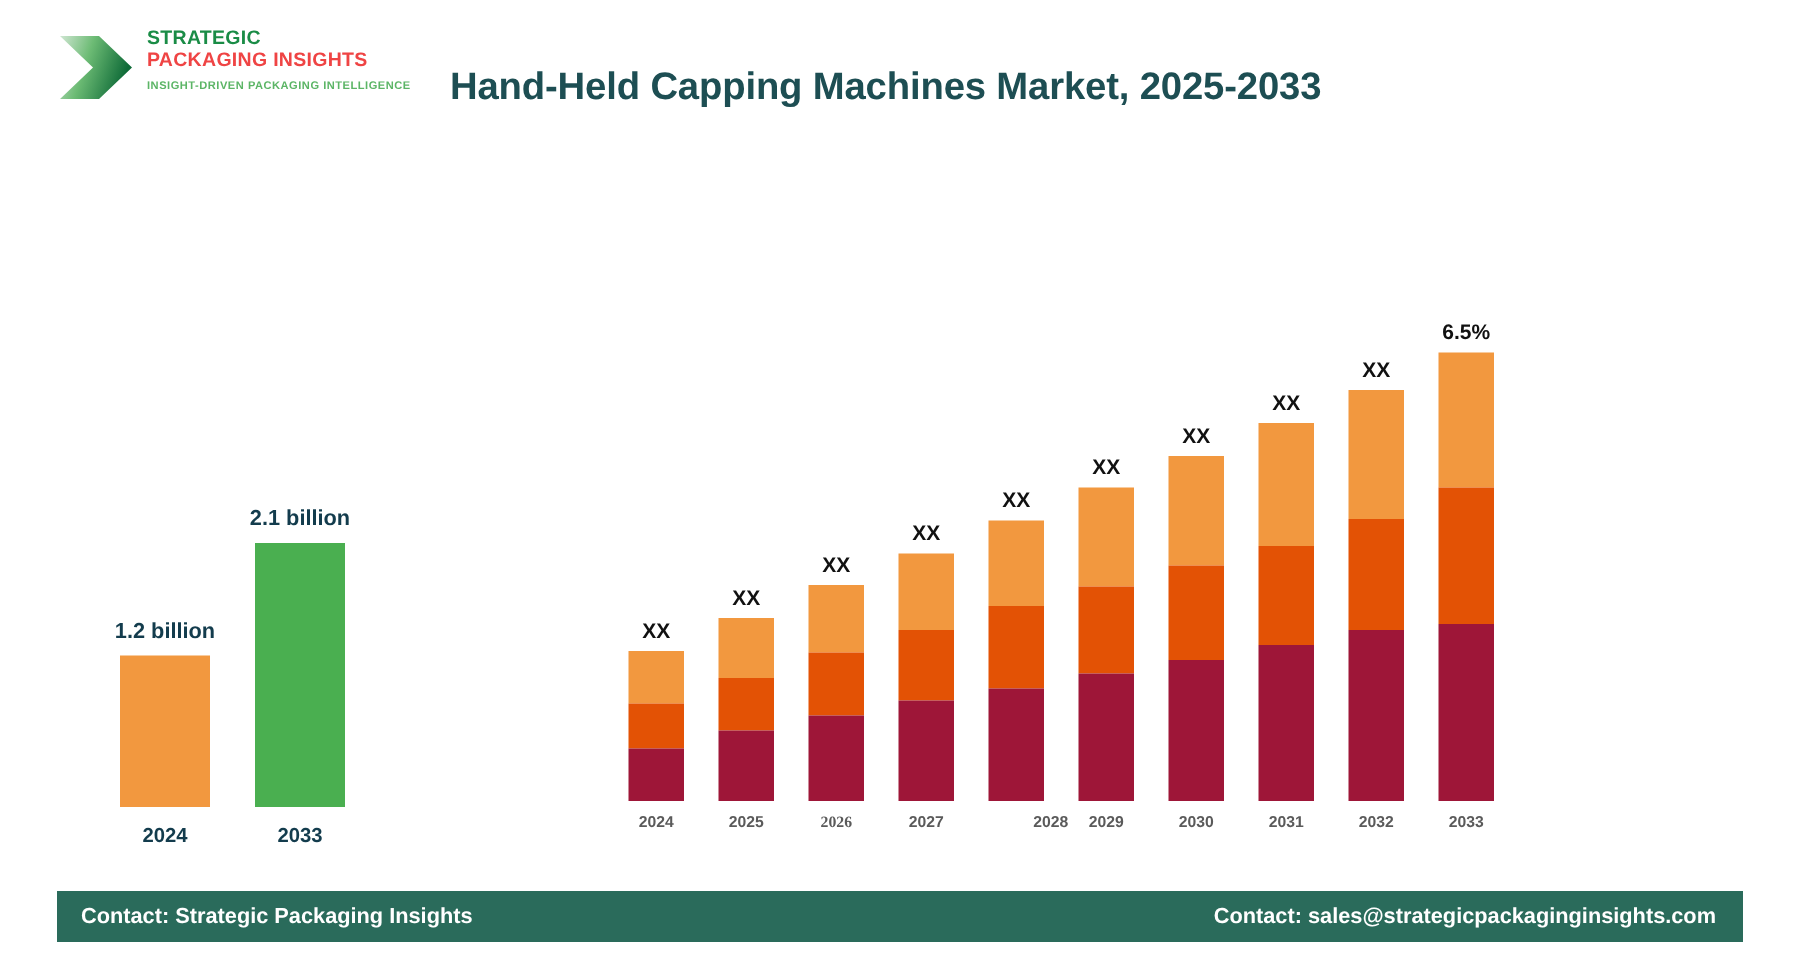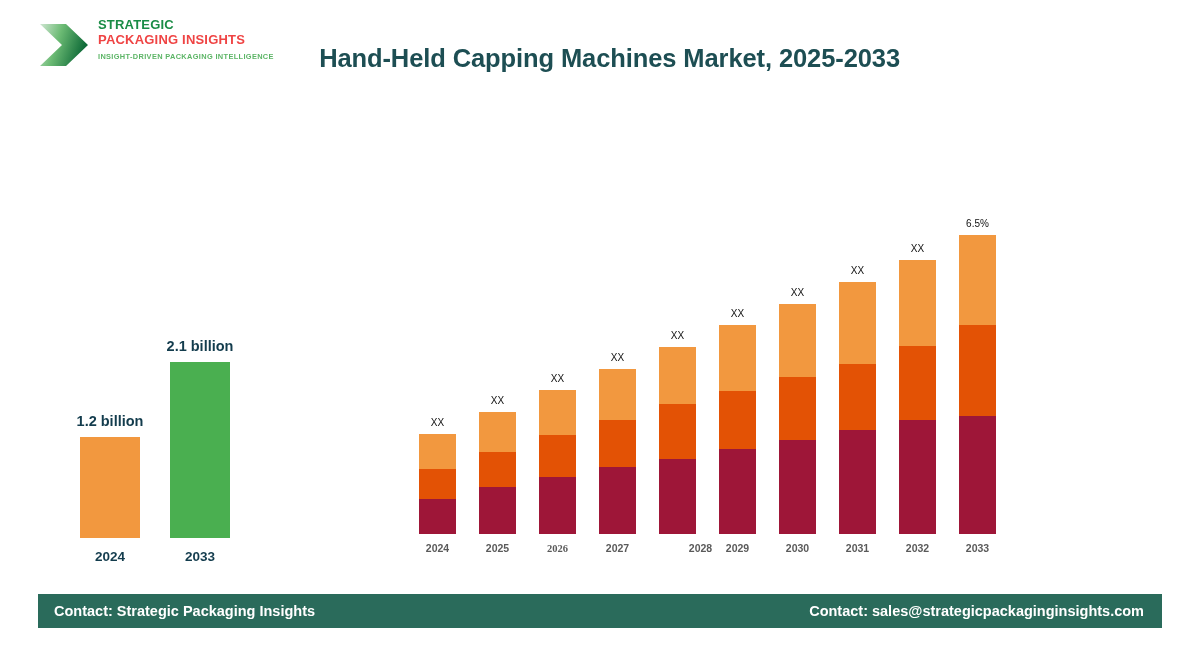--- a/index.html
+++ b/index.html
@@ -20,21 +20,21 @@
   }
   .logo-l2{color:#ef4444;}
   .logo-tag{
     margin-top:5px;font-size:7.4px;letter-spacing:.35px;
     color:#5cb566;font-weight:bold;line-height:9px;white-space:nowrap;
   }
 
   
   .title{
     position:absolute;left:300px;top:42px;width:600px;
-    text-align:right;color:#1d4e53;
+    text-align:left;color:#1d4e53;
     font-size:25.5px;font-weight:bold;line-height:33px;
     letter-spacing:-.1px;
   }
   .subtitle{
     position:absolute;left:250px;top:115px;width:700px;
     text-align:center;color:#6e6e6e;font-size:13.5px;line-height:18px;
   }
 
   
   .cagr-badge{
@@ -55,21 +55,21 @@
     position:absolute;bottom:6px;text-align:center;color:#133c4d;
     font-size:13.5px;font-weight:bold;
   }
 
   
   .stack{position:absolute;left:400px;top:190px;width:620px;height:370px;}
   .bar-col{position:absolute;bottom:26px;width:37px;}
   .seg{width:100%;display:block;}
   .bar-top-label{
     position:absolute;width:60px;text-align:center;
-    font-size:10px;font-weight:normal;color:#111111;white-space:nowrap;
+    font-size:14px;font-weight:bold;color:#111111;white-space:nowrap;
   }
   .bar-cat{
     position:absolute;bottom:6px;width:37px;text-align:center;
     font-size:10.5px;font-weight:bold;color:#5a5a5a;
   }
 
   
   .footer{
     position:absolute;left:38px;top:594px;width:1124px;height:34px;
     background:#2a6b5b;display:flex;align-items:center;

